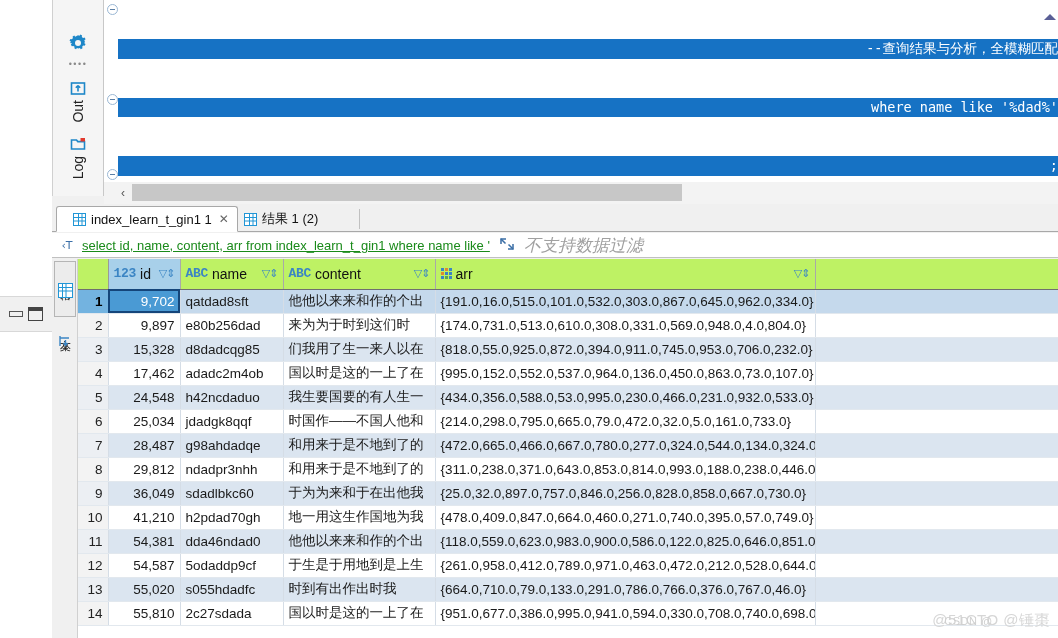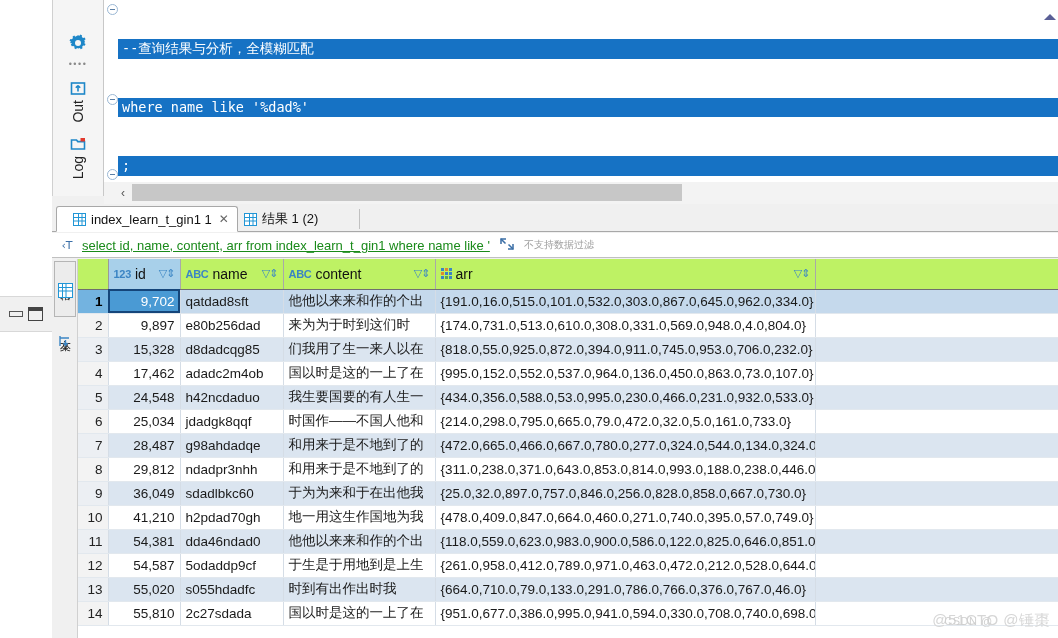--- a/index.html
+++ b/index.html
@@ -65,20 +65,21 @@
   .fold-marker:after {
     content: ""; position: absolute; left: 2px; top: 4px;
     width: 5px; height: 1px; background: #5b7fa6;
   }
   .code-area {
     position: absolute; left: 14px; top: 0; right: 0; height: 182px;
     font-family: "DejaVu Sans Mono", "Liberation Mono", monospace;
     font-size: 13.5px;
     line-height: 19.5px;
     white-space: pre;
+    text-align: right;
   }
   .code-line { height: 19.5px; padding-left: 4px; }
   .code-line.sel { background: #1672c4; color: #ffffff; }
   .code-line.sel .kw, .code-line.sel .cmt, .code-line.sel .str, .code-line.sel .id { color: #ffffff; }
   .sel-inline { background: #1672c4; color: #ffffff; }
   .cmt { color: #5f7a8c; }
 
   .hscroll-row {
     position: absolute; left: 104px; top: 182px; right: 0; height: 22px;
     background: #f3f3f3;
@@ -144,21 +145,21 @@
     overflow: hidden;
   }
   .filter-tico {
     font-family: "DejaVu Sans", sans-serif; font-size: 11px; color: #3b6fa8;
     flex: none; width: 18px; text-align: center;
   }
   .filter-text {
     color: #1a8a1a; font-size: 13px; white-space: nowrap; flex: none; text-decoration: underline;
   }
   .filter-expand { flex: none; color: #3a6ea5; font-size: 11px; padding: 0 4px; }
-  .filter-note { color: #a0a0a0; font-size: 10px; flex: none; text-align: right; }
+  .filter-note { color: #a0a0a0; font-size: 17px; font-style: italic; flex: none; text-align: right; }
 
   
   .grid-rail {
     position: absolute; left: 0; top: 55px; width: 26px; bottom: 0;
     background: #f0f0f0; border-right: 1px solid #d0d0d0;
   }
   .grid-rail-btn {
     position: absolute; left: 2px; top: 2px; width: 22px; height: 56px;
     background: #ececec; border: 1px solid #b5b5b5;
     display: flex; flex-direction: column; align-items: center; justify-content: center; gap: 2px;
@@ -183,21 +184,21 @@
   table.grid th {
     background: #bef264;
     border-right: 1px solid #a9a9a9;
     border-bottom: 1px solid #6f6f6f;
     height: 30px; padding: 0 5px;
     font-weight: normal; text-align: left;
     font-size: 13.5px; color: #111;
   }
   table.grid th.idcol { background: #a8d0ea; }
   .th-inner { display: flex; align-items: center; gap: 4px; width: 100%; }
-  .th-type { font-size: 11px; color: #3b85c4; font-weight: bold; letter-spacing: -0.3px; flex: none; }
+  .th-type { font-size: 13px; color: #3b85c4; font-weight: bold; letter-spacing: -0.3px; flex: none; font-family: Liberation Mono, monospace; }
   .th-type.abc { color: #3b85c4; }
   .th-name { flex: 1; font-size: 14px; color: #111; }
   .th-sort { flex: none; color: #3b85c4; font-size: 11px; letter-spacing: -1px; }
   .arr-ico {
     flex: none; width: 11px; height: 11px;
     background:
       linear-gradient(#3b85c4,#3b85c4) 0 0/3px 3px no-repeat,
       linear-gradient(#e08a2e,#e08a2e) 4px 0/3px 3px no-repeat,
       linear-gradient(#3b85c4,#3b85c4) 8px 0/3px 3px no-repeat,
       linear-gradient(#e08a2e,#e08a2e) 0 4px/3px 3px no-repeat,

